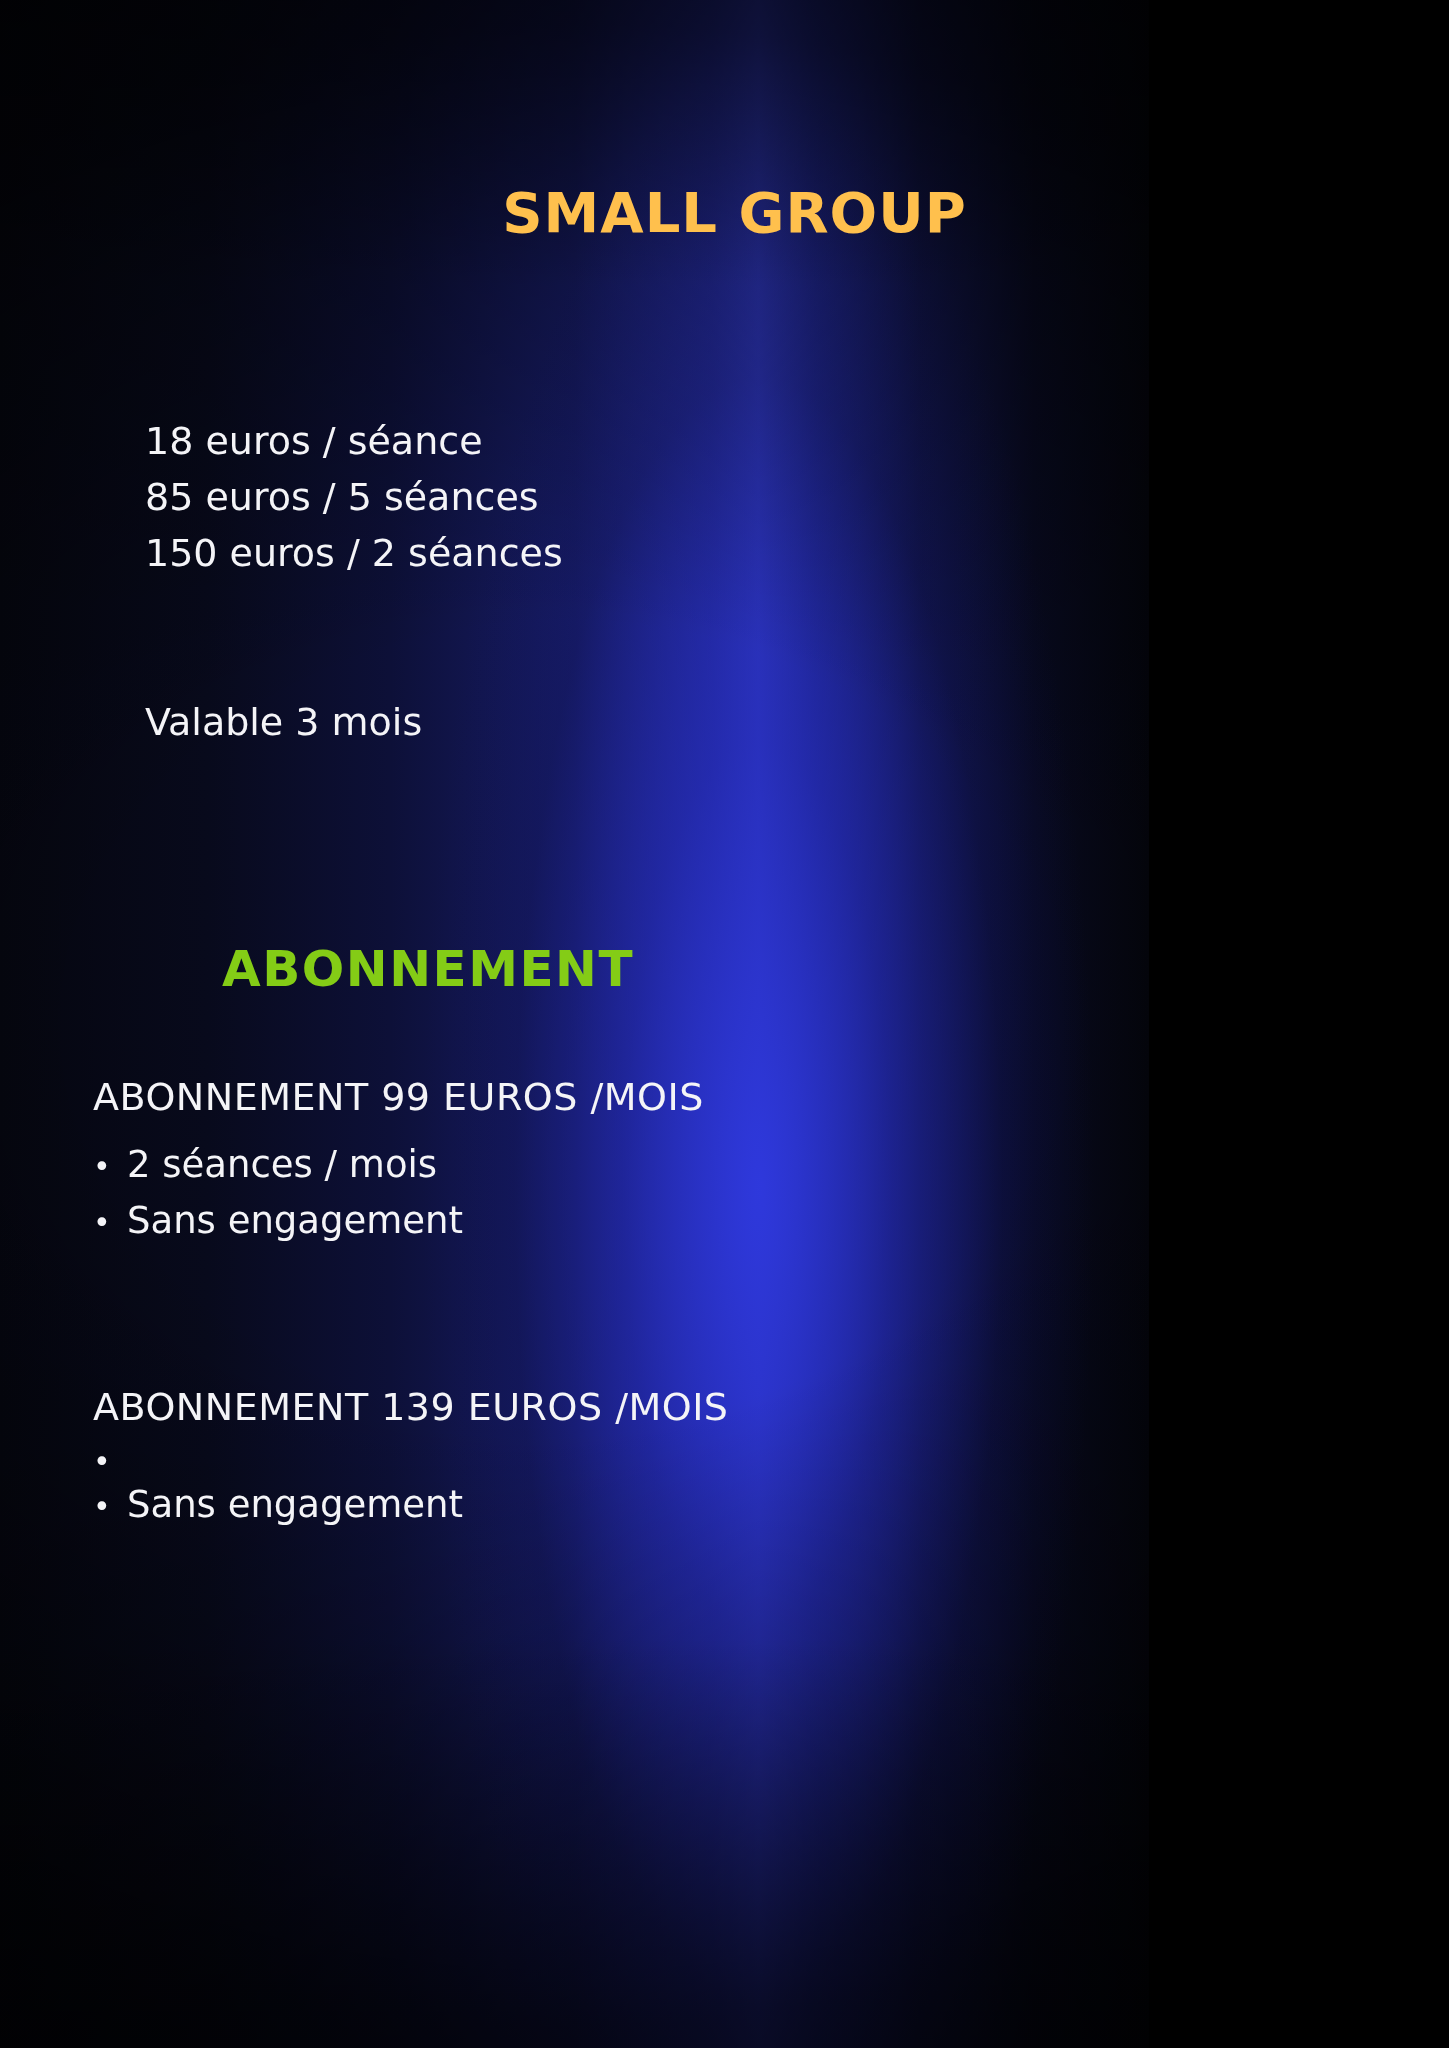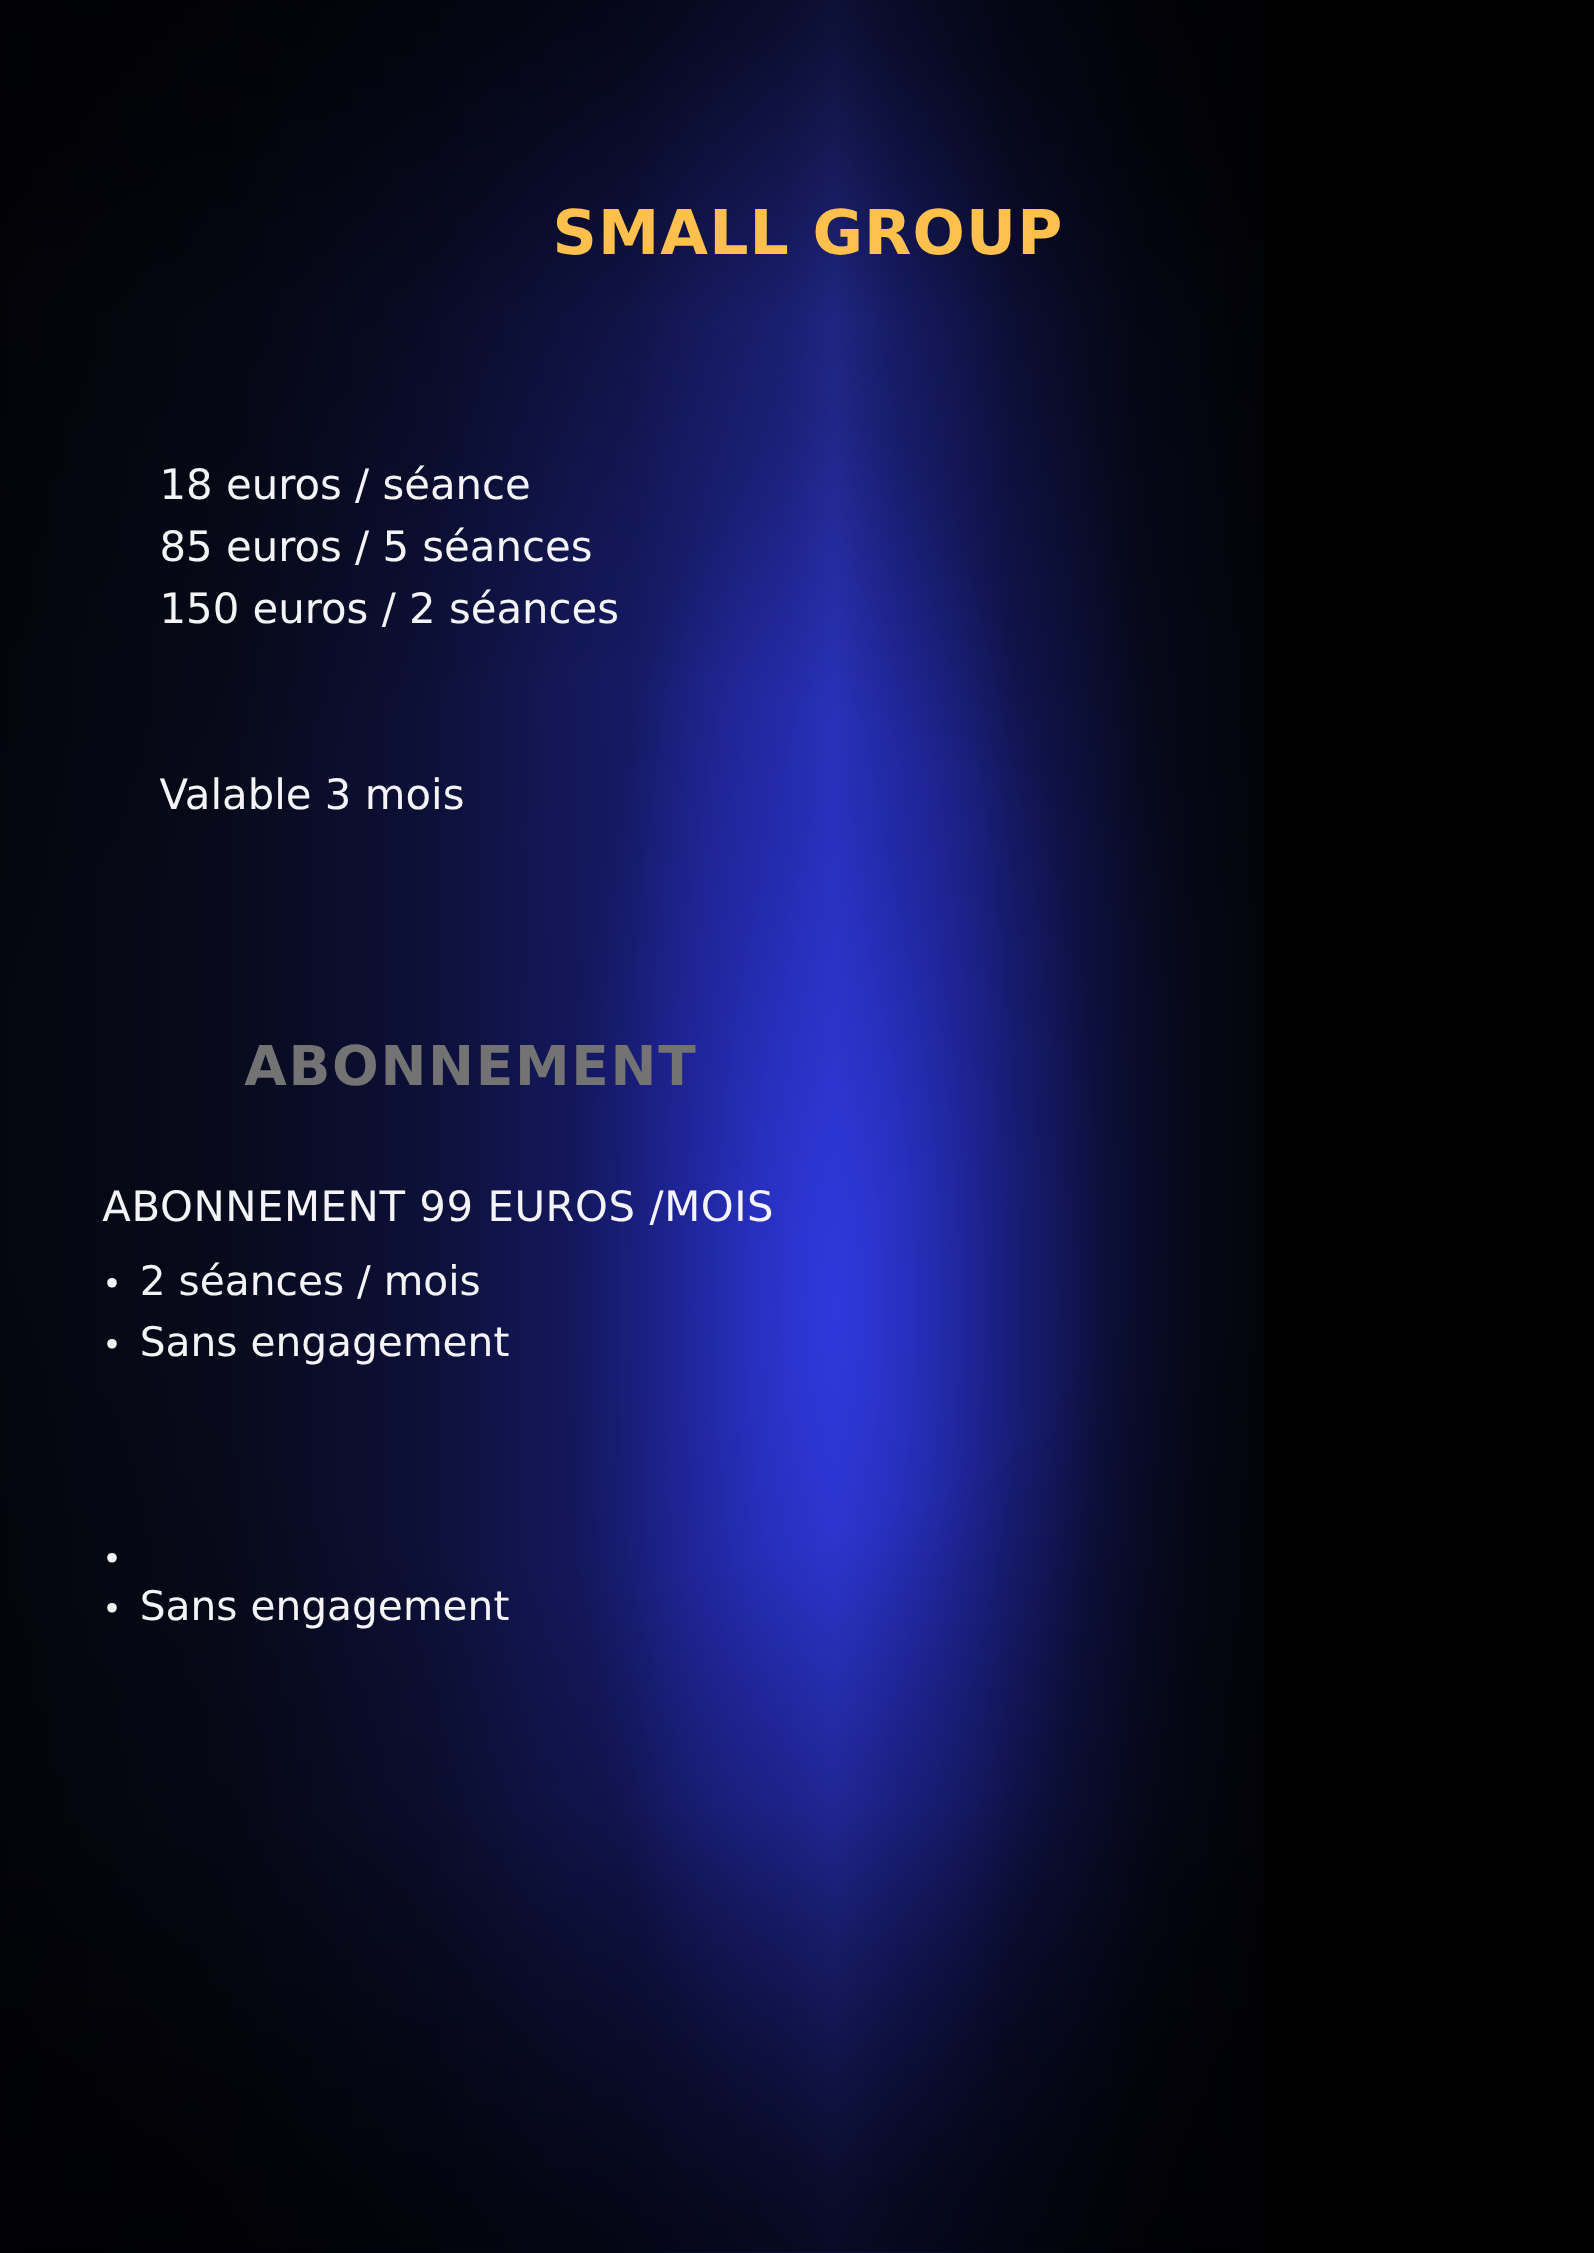--- a/index.html
+++ b/index.html
@@ -92,21 +92,21 @@
     color: #f4f4f7;
   }
 
   .section-title {
     position: absolute;
     top: 940px;
     left: 222px;
     font-size: 50px;
     font-weight: bold;
     letter-spacing: 1.5px;
-    color: #737373;
+    color: #84cc16;
   }
 
   .plan {
     position: absolute;
     left: 93px;
     color: #f4f4f7;
   }
   .plan-1 { top: 1075px; }
   .plan-2 { top: 1385px; }
 
@@ -164,20 +164,21 @@
           <span>2 séances / mois</span>
         </li>
         <li>
           <span class="bullet">•</span>
           <span>Sans engagement</span>
         </li>
       </ul>
     </div>
 
     <div class="plan plan-2">
+      <div class="plan-heading">ABONNEMENT 139 EUROS /MOIS</div>
       <ul class="plan-features">
         <li>
           <span class="bullet">•</span>
         </li>
         <li>
           <span class="bullet">•</span>
           <span>Sans engagement</span>
         </li>
       </ul>
     </div>

